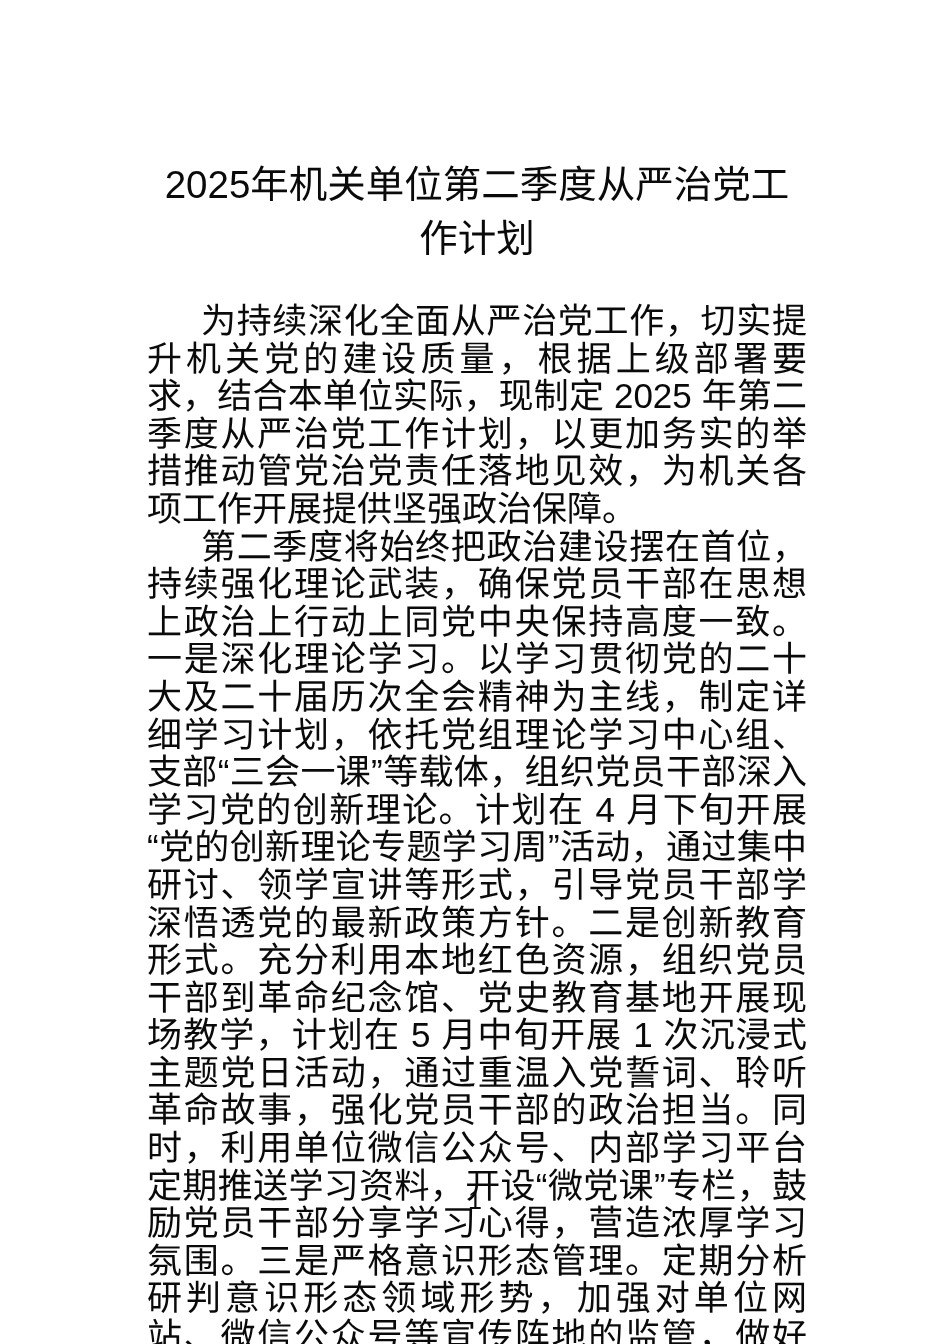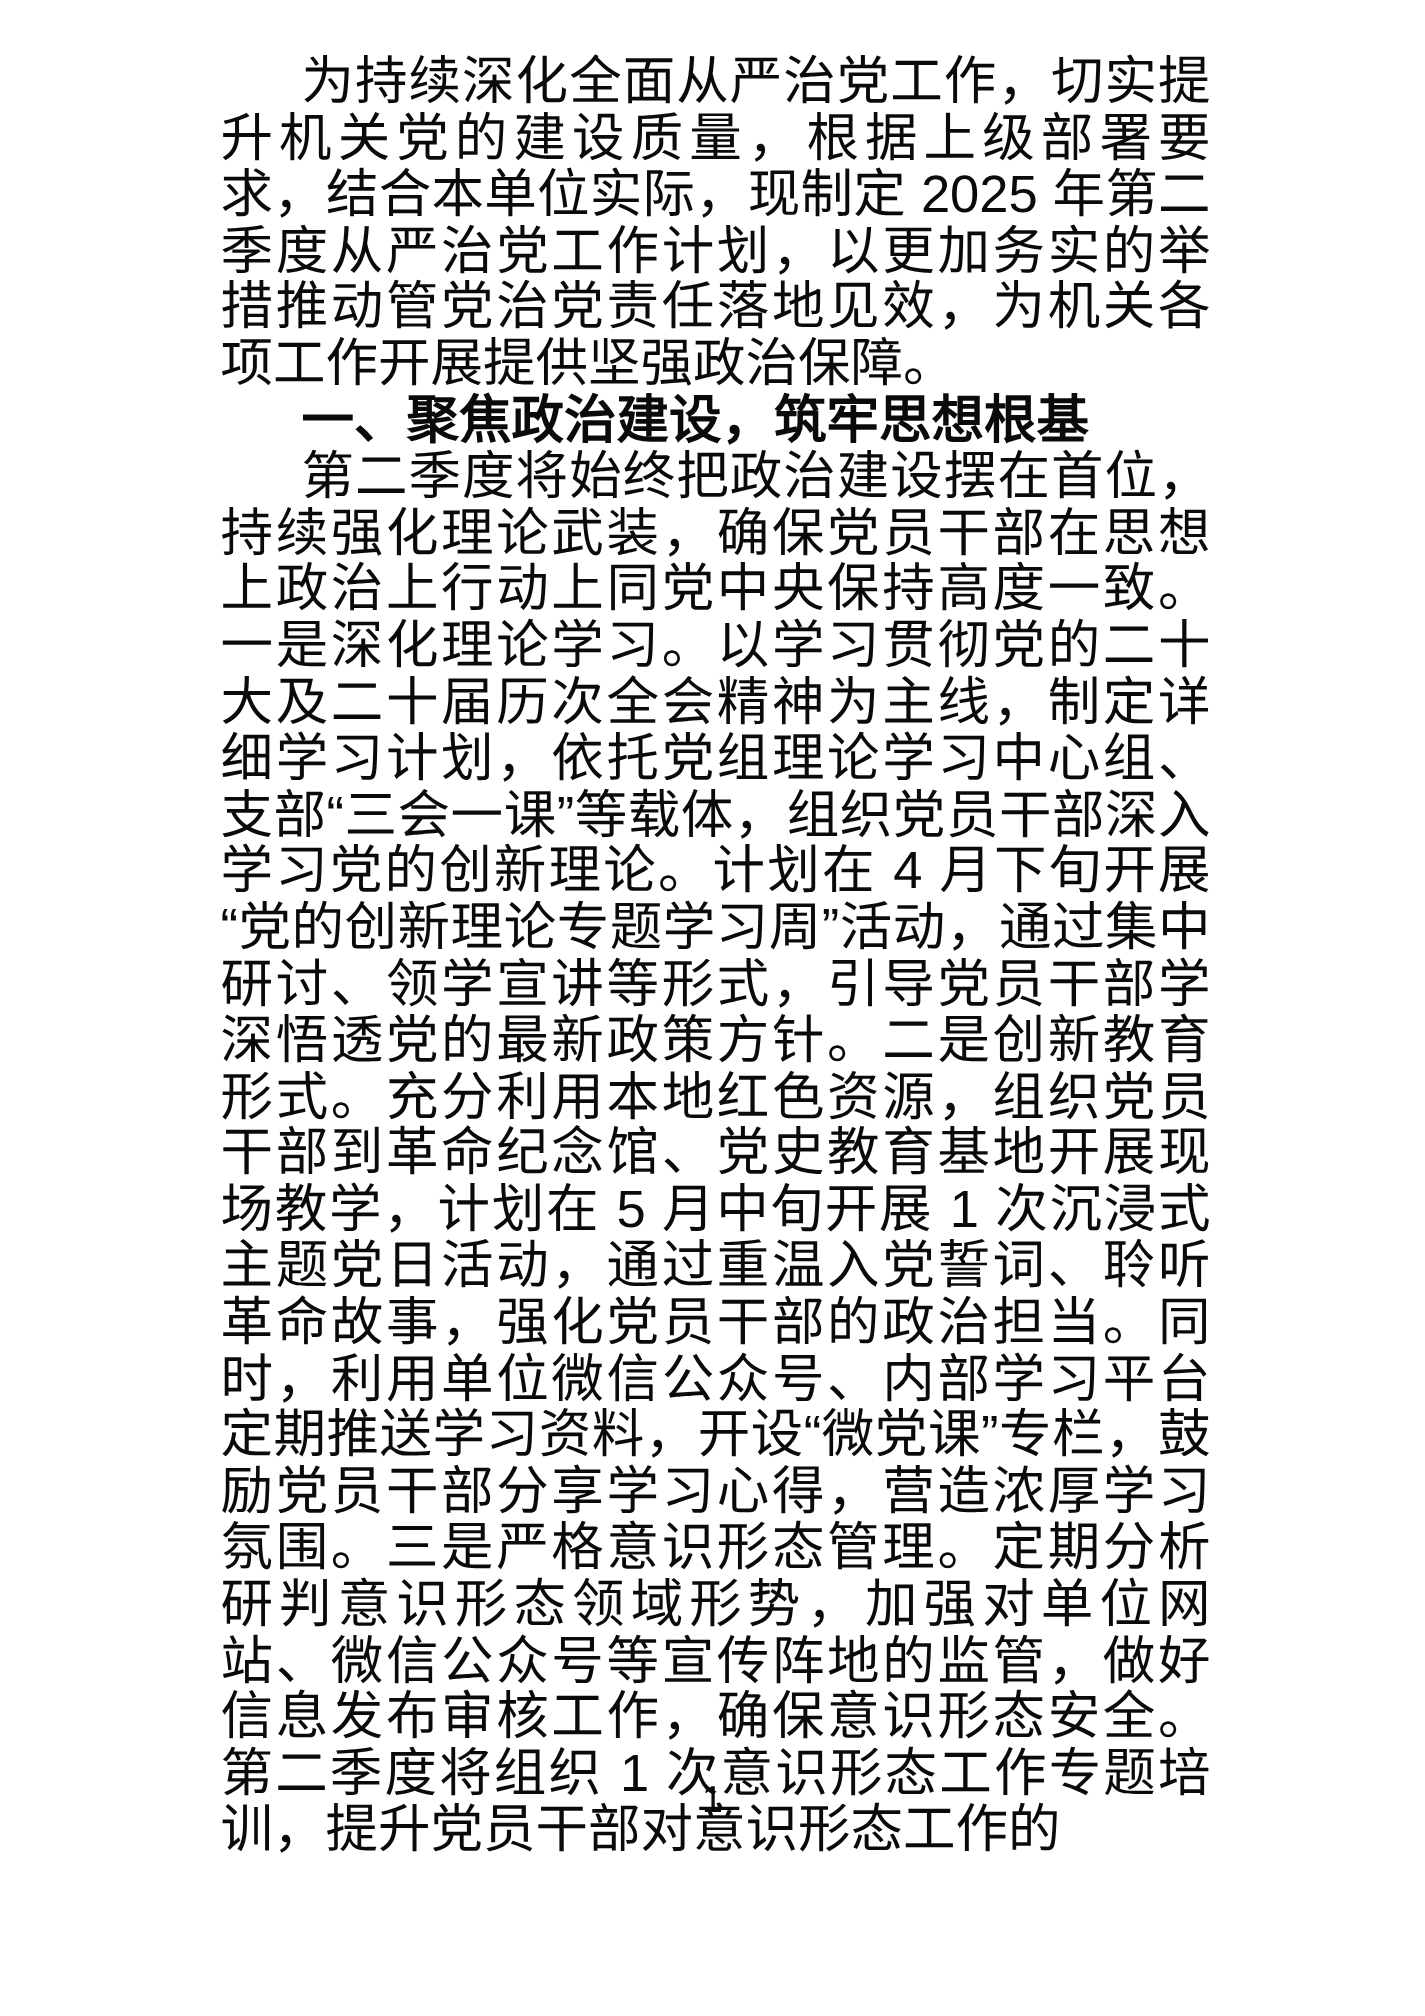--- a/index.html
+++ b/index.html
@@ -74,26 +74,26 @@
     color: #0a0a0a;
   }
 </style>
 </head>
 <body>
 
 <div class="page">
 
   <div class="content">
 
+    <h1 class="doc-title">2025年机关单位第二季度从严治党工作计划</h1>
 
     <div class="spacer-intro"></div>
 
     <p class="para">为持续深化全面从严治党工作，切实提升机关党的建设质量，根据上级部署要求，结合本单位实际，现制定 2025 年第二季度从严治党工作计划，以更加务实的举措推动管党治党责任落地见效，为机关各项工作开展提供坚强政治保障。</p>
 
-    <p class="para heading">一、聚焦政治建设，筑牢思想根基</p>
 
     <p class="para">第二季度将始终把政治建设摆在首位，持续强化理论武装，确保党员干部在思想上政治上行动上同党中央保持高度一致。一是深化理论学习。以学习贯彻党的二十大及二十届历次全会精神为主线，制定详细学习计划，依托党组理论学习中心组、支部“三会一课”等载体，组织党员干部深入学习党的创新理论。计划在 4 月下旬开展“党的创新理论专题学习周”活动，通过集中研讨、领学宣讲等形式，引导党员干部学深悟透党的最新政策方针。二是创新教育形式。充分利用本地红色资源，组织党员干部到革命纪念馆、党史教育基地开展现场教学，计划在 5 月中旬开展 1 次沉浸式主题党日活动，通过重温入党誓词、聆听革命故事，强化党员干部的政治担当。同时，利用单位微信公众号、内部学习平台定期推送学习资料，开设“微党课”专栏，鼓励党员干部分享学习心得，营造浓厚学习氛围。三是严格意识形态管理。定期分析研判意识形态领域形势，加强对单位网站、微信公众号等宣传阵地的监管，做好信息发布审核工作，确保意识形态安全。第二季度将组织 1 次意识形态工作专题培训，提升党员干部对意识形态工作的</p>
 
   </div>
 
   <div class="page-number">1</div>
 
 </div>
 
 </body></html>

